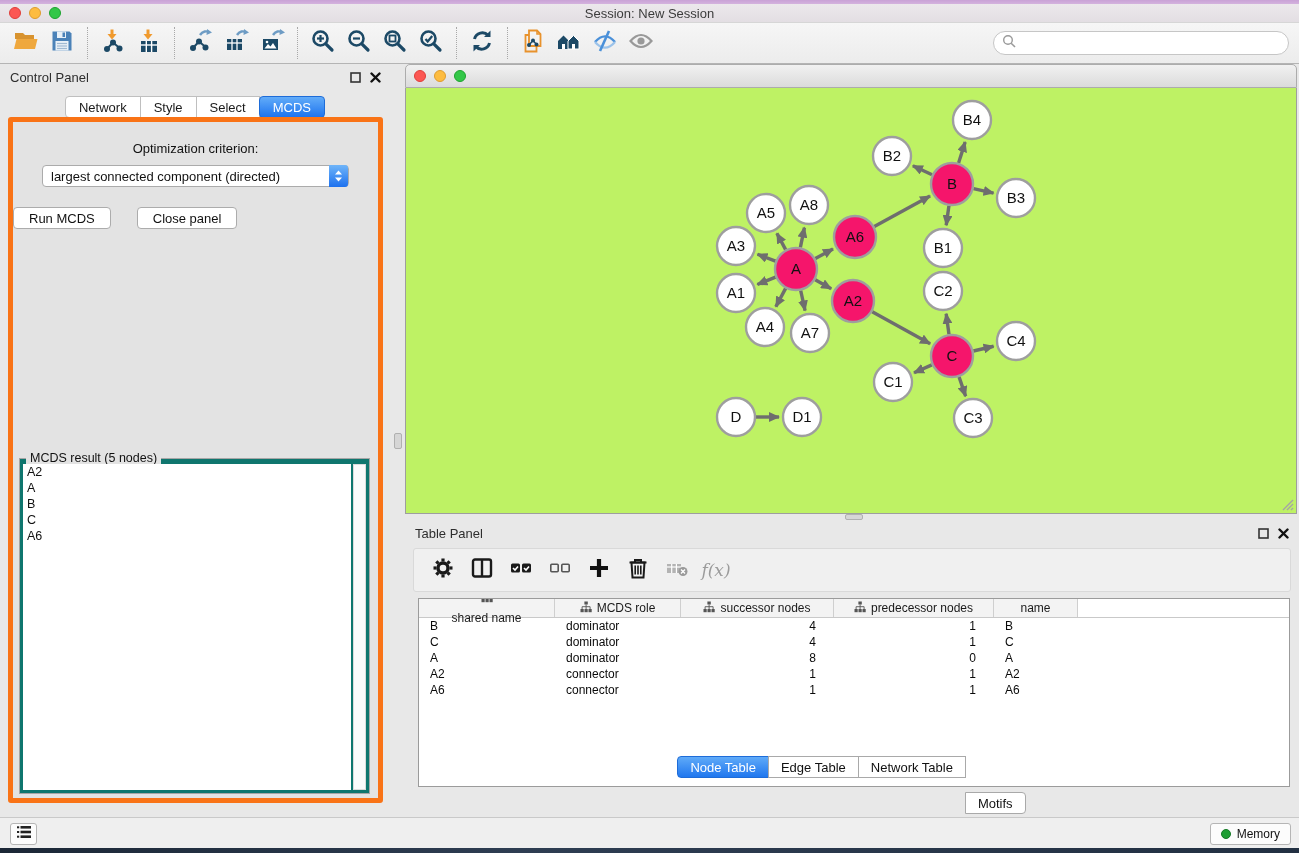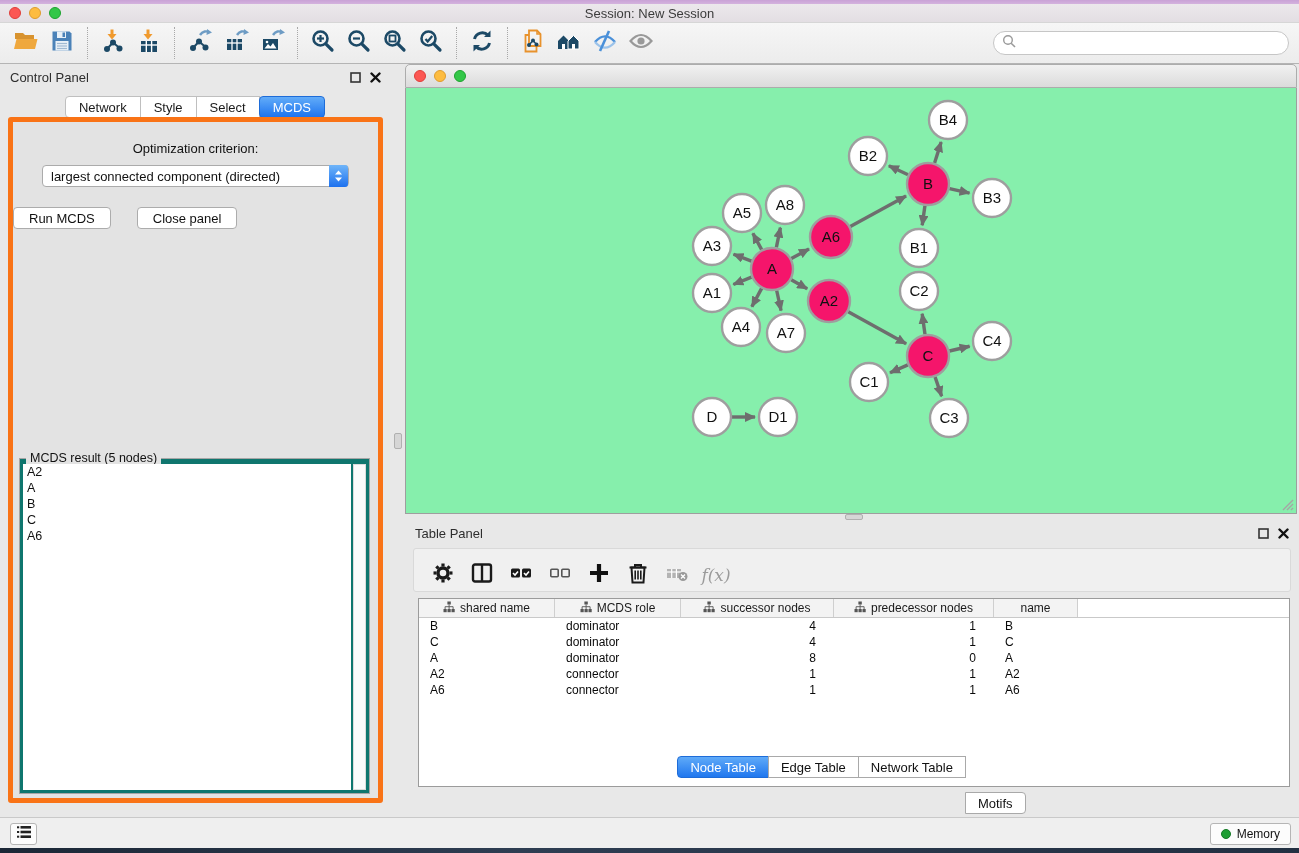--- a/index.html
+++ b/index.html
@@ -73,29 +73,29 @@
   .h-handle { position:absolute; left:440px; top:0; width:18px; height:6px; background:#D6D6D6;
               border:1px solid #B0B0B0; border-radius:2px; cursor:row-resize; }
 
   
   .net-window { position:absolute; left:405px; top:64px; width:892px; height:450px; }
   .nw-titlebar { height:24px; background:linear-gradient(#F1F1F1,#DBDBDB); border:1px solid #ACACAC;
                  border-radius:5px 5px 0 0; display:flex; align-items:center; position:relative; }
   .nw-titlebar .lights { padding-left:8px; }
   .nw-titlebar .light { width:12px; height:12px; }
   .nw-title { position:absolute; left:0; right:0; text-align:center; font-size:13px; color:#333; }
-  .nw-canvas { position:absolute; left:0; right:0; top:24px; bottom:0; background:#86efac;
-               border:1px solid #9E9E9E; border-top:none; }
+  .nw-canvas { position:absolute; left:0; right:0; top:24px; bottom:0; background:#bef264;
+               border:1px solid #9E9E9E; border-top:none;padding-left:24px; }
   .nw-canvas svg { display:block; }
   .resize-grip { position:absolute; right:2px; bottom:2px; width:13px; height:13px; }
 
   
   .table-panel { position:absolute; left:405px; right:0; top:520px; bottom:36px; background:#E8E8E8; }
   .tp-toolbar { position:absolute; left:8px; right:8px; top:28px; height:44px; background:#F0F0F0;
-                border:1px solid #D9D9D9; border-radius:3px; display:flex; align-items:flex-end; padding-left:12px; gap:5px; }
+                border:1px solid #D9D9D9; border-radius:3px; display:flex; align-items:center; padding-left:12px; gap:5px; }
   .tp-btn { width:34px; height:32px; display:flex; align-items:center; justify-content:center; cursor:pointer; }
   .fx-label { font-family:"DejaVu Serif", serif; font-style:italic; font-size:17px; color:#9B9B9B; }
   .tp-table { position:absolute; left:13px; right:9px; top:78px; height:189px; background:#fff;
               border:1px solid #9B9B9B; overflow:hidden; font-size:12px; }
   .tp-thead { display:flex; height:19px; border-bottom:1px solid #C9C9C9; }
   .th-cell { background:#F3F3F3; border-right:1px solid #CFCFCF; display:flex; align-items:center;
              justify-content:center; gap:5px; color:#1A1A1A; cursor:pointer; }
   .th-fill { flex:1; background:#fff; border-right:none; }
   .tp-row { display:flex; height:16px; align-items:center; cursor:default; }
   .td-cell { white-space:nowrap; overflow:hidden; color:#0A0A0A; }
@@ -569,21 +569,21 @@
               <circle cx="19" cy="16.5" r="4.5" fill="#9A9A9A"></circle>
               <path d="M17 14.5l4 4M21 14.5l-4 4" stroke="#fff" stroke-width="1.4"></path>
             </svg></span>
         </div>
         <div class="tp-btn">
           <span><span class="fx-label">f(x)</span></span>
         </div>
       </div>
     <div class="tp-table">
       <div class="tp-thead" id="tp-thead">
-          <div class="th-cell" style="width: 136px;">
+          <div class="th-cell" style="width: 136px; flex-direction: column;">
             <span><svg width="12" height="12" viewBox="0 0 12 12">
                 <rect x="4.4" y="0.5" width="3.4" height="3" fill="#555"></rect>
                 <rect x="0.5" y="8" width="3.2" height="3.2" fill="#555"></rect>
                 <rect x="4.5" y="8" width="3.2" height="3.2" fill="#555"></rect>
                 <rect x="8.5" y="8" width="3.2" height="3.2" fill="#555"></rect>
                 <path d="M6.1 3.5v2.2M2.1 8V5.7h8v2.3M6.1 5.7V8" stroke="#555" stroke-width="0.9" fill="none"></path>
               </svg></span>
             <span>shared name</span>
           </div>
           <div class="th-cell" style="width: 126px;">

